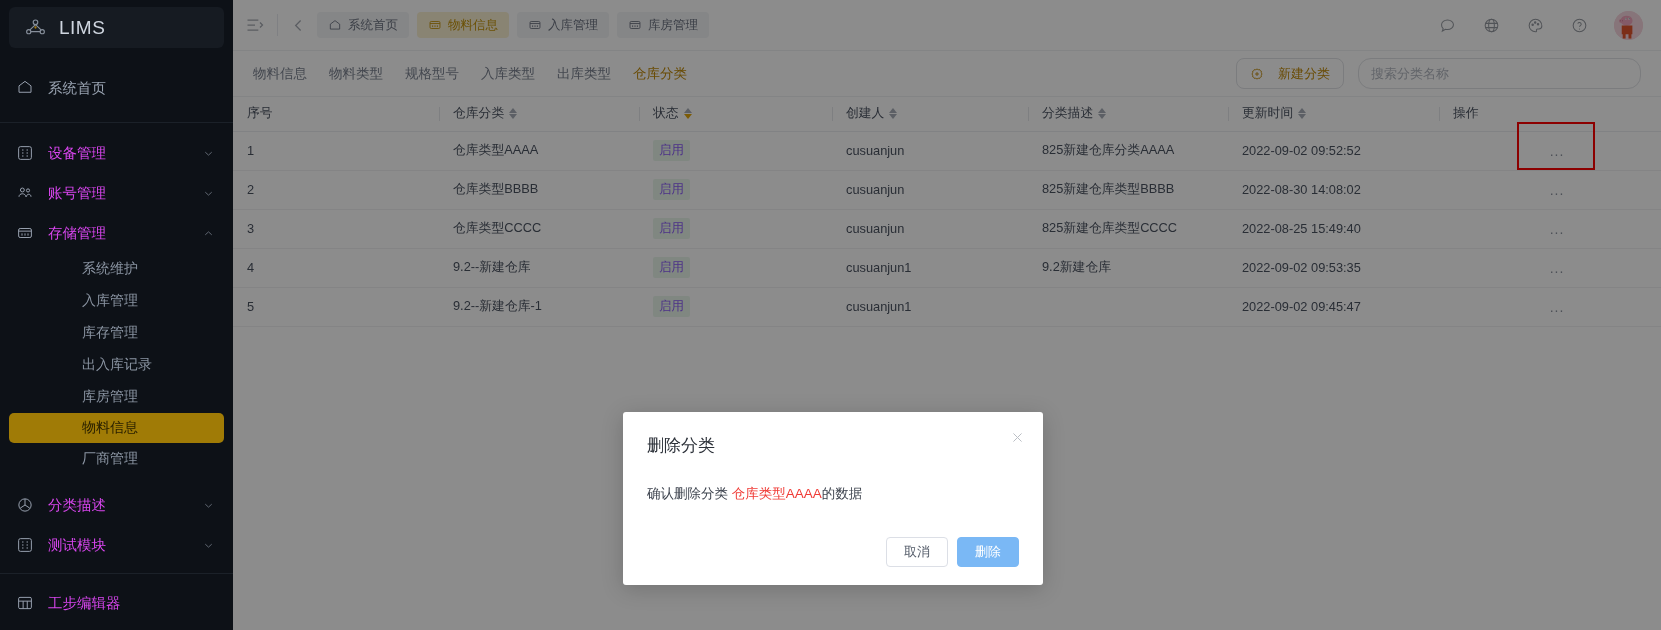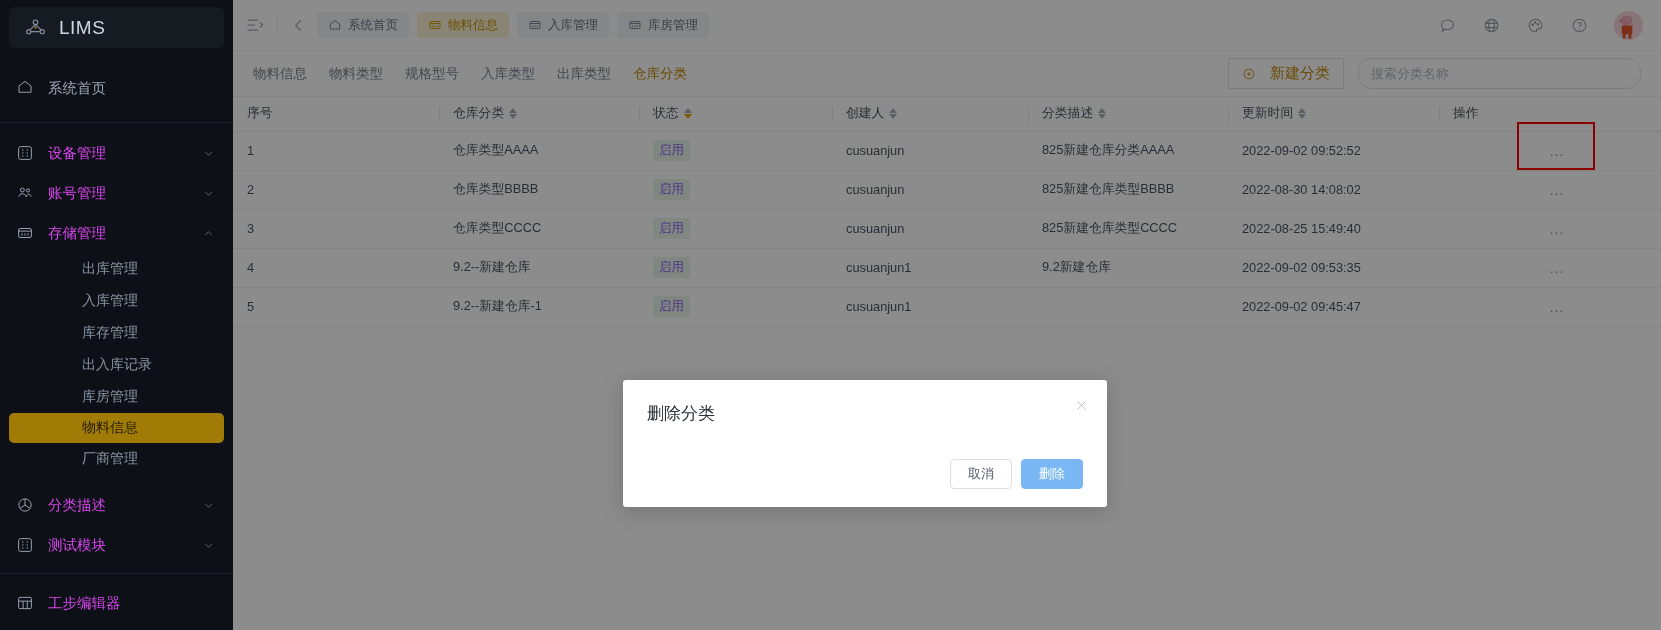--- a/index.html
+++ b/index.html
@@ -92,24 +92,24 @@
   .subtabbar {
     height: 46px; flex: 0 0 46px; background: #fff;
     display: flex; align-items: center; padding: 0 20px;
     border-bottom: 1px solid #eef0f3;
   }
   .subtabs { display: flex; align-items: center; gap: 22px; }
   .subtab { font-size: 13.5px; color: #7b8290; cursor: pointer; }
   .subtab.active { color: #c08a0a; }
   .sub-right { margin-left: auto; display: flex; align-items: center; gap: 14px; }
   .btn-new {
-    height: 31px; padding: 0 13px; border-radius: 0;
+    height: 31px; padding: 0 13px; border-radius: 8px;
     border: 1px solid #e0e2e6; background: #fff;
     display: flex; align-items: center; gap: 14px;
-    font-size: 15px; color: #c08a0a; cursor: pointer;
+    font-size: 13px; color: #c08a0a; cursor: pointer;
   }
   .btn-new .pi { width: 14px; height: 14px; }
   .searchbox {
     width: 283px; height: 31px; border: 1px solid #e0e2e6;
     border-radius: 13px; background: #fff;
     display: flex; align-items: center; padding: 0 12px;
   }
   .searchbox input {
     border: none; outline: none; width: 100%;
     font-size: 13px; color: #3d4451;
@@ -158,22 +158,22 @@
     position: absolute; border: 2px solid #ff0000;
     pointer-events: none; z-index: 5;
   }
 
   
   .mask {
     position: absolute; inset: 0;
     background: rgba(0,0,0,.45); z-index: 40;
   }
   .dialog {
-    position: absolute; left: 623px; top: 380px;
-    width: 484px; background: #fff; border-radius: 3px;
+    position: absolute; left: 623px; top: 412px;
+    width: 420px; background: #fff; border-radius: 3px;
     z-index: 50;
     box-shadow: 0 4px 22px rgba(0,0,0,.18);
     padding: 22px 24px 18px 24px;
   }
   .dlg-title { font-size: 17px; color: #2c3139; font-weight: 400; }
   .dlg-x {
     position: absolute; right: 18px; top: 18px;
     width: 15px; height: 15px; opacity: .45; cursor: pointer;
   }
   .dlg-body { margin-top: 28px; font-size: 13.5px; color: #3e444f; }
@@ -258,21 +258,21 @@
       </span>
       <span class="lbl">存储管理</span>
       <span class="chev">
         <svg viewBox="0 0 24 24" width="13" height="13" fill="none" stroke="#9aa4b2" stroke-width="1.8">
             <path d="M6 14.5 L12 9 L18 14.5"></path>
           </svg>
       </span>
     </div>
 
     <div class="nav-sub">
-        <span>出库管理</span>
+        <span>系统维护</span>
       </div>
     <div class="nav-sub">
         <span>入库管理</span>
       </div>
     <div class="nav-sub">
         <span>库存管理</span>
       </div>
     <div class="nav-sub">
         <span>出入库记录</span>
       </div>
@@ -580,19 +580,22 @@
     <div class="mask"></div>
   </div>
 
   <div class="dialog">
     <div class="dlg-title">删除分类</div>
     <span class="dlg-x">
       <svg viewBox="0 0 24 24" width="15" height="15" fill="none" stroke="#6b7280" stroke-width="1.6">
           <path d="M5.5 5.5 L18.5 18.5 M18.5 5.5 L5.5 18.5"></path>
         </svg>
     </span>
+    <div class="dlg-body">
+      <span>确认删除分类 </span><span class="red">仓库类型AAAA</span><span>的数据</span>
+    </div>
     <div class="dlg-foot">
       <div class="dbtn ghost">取消</div>
       <div class="dbtn primary">删除</div>
     </div>
   </div>
 
 </div>
 
 </body></html>

